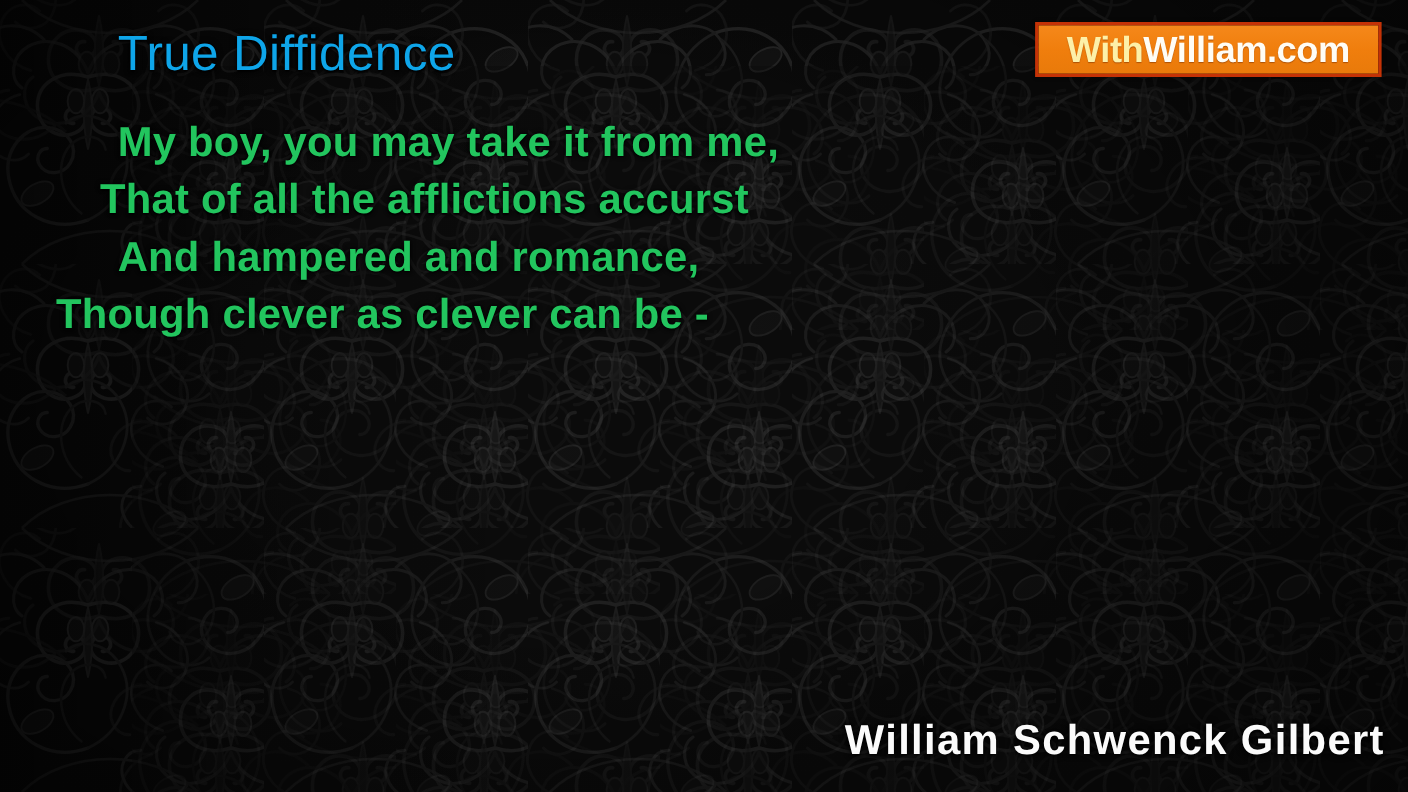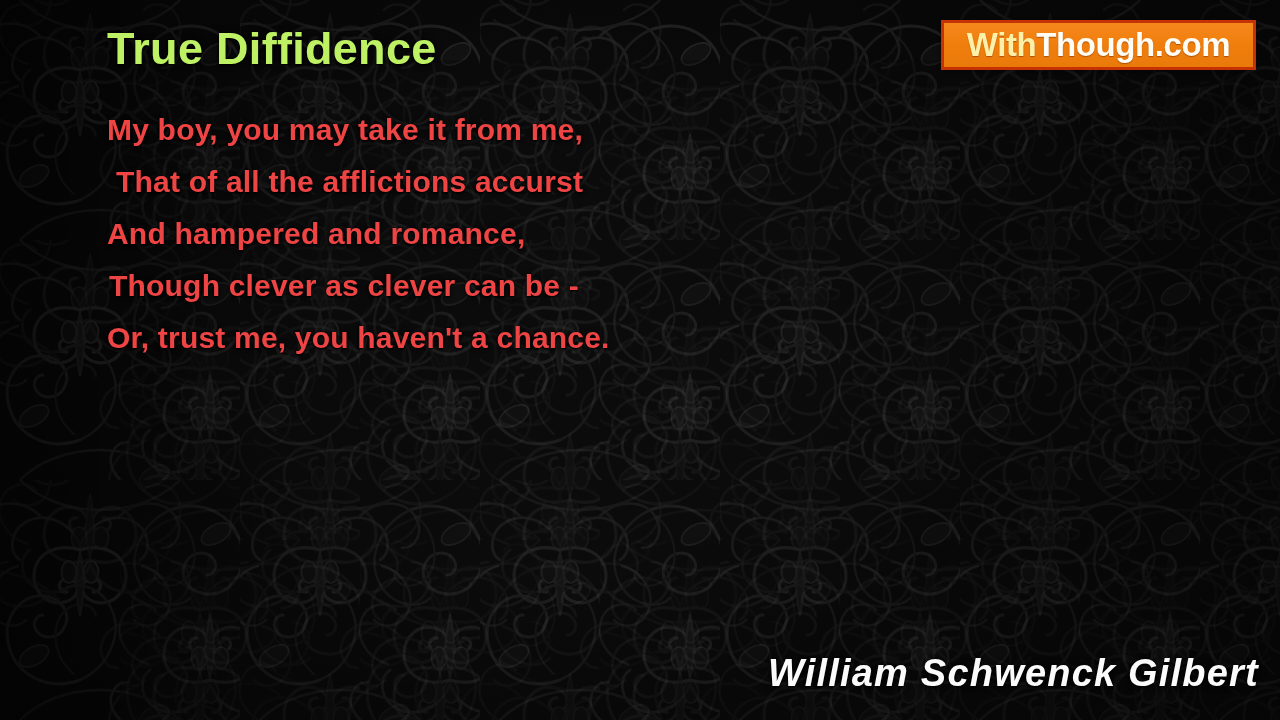--- a/index.html
+++ b/index.html
@@ -38,57 +38,56 @@
   .bg-leftdark {
     background: linear-gradient(90deg, rgba(0,0,0,0.55) 0%, rgba(0,0,0,0.18) 18%, rgba(0,0,0,0) 40%);
   }
 
   
   #title {
     position: absolute;
     left: 107px;
     top: 26px;
     font-size: 45px;
-    font-weight: bold;
-    color: #bef264;
+    font-weight: normal;
+    color: #0ea5e9;
     letter-spacing: 0.3px;
     line-height: 1.0;
     text-shadow: 0 1px 2px rgba(0,0,0,0.95), 0 0 6px rgba(0,0,0,0.8);
     white-space: nowrap;
   }
 
   
   #poem {
     position: absolute;
     left: 0;
     top: 104px;
     width: 760px;
   }
   .poem-line {
-    font-size: 30px;
+    font-size: 38px;
     font-weight: bold;
-    color: #ef4444;
+    color: #22c55e;
     line-height: 52px;
     height: 52px;
     letter-spacing: 0.2px;
     white-space: nowrap;
     text-shadow: 0 1px 2px rgba(0,0,0,0.95), 0 0 5px rgba(0,0,0,0.85);
   }
   .ind-0 { padding-left: 107px; }
-  .ind-1 { padding-left: 72px; margin-left: 44px; }
-  .ind-2 { padding-left: 109px; }
+  .ind-1 { padding-left: 91px; }
+  .ind-2 { padding-left: 51px; }
 
   
   #author {
     position: absolute;
     left: 768px;
     top: 652px;
     font-size: 38px;
     font-weight: bold;
-    font-style: italic;
     color: #fbfbfb;
     letter-spacing: 1.2px;
     white-space: nowrap;
     text-shadow: 0 1px 3px rgba(0,0,0,0.95), 0 0 7px rgba(0,0,0,0.85);
   }
 
   
   #logo {
     position: absolute;
     left: 941px;
@@ -173,26 +172,25 @@
       <rect x="0" y="0" width="1280" height="720" fill="url(#damask-tile)" transform="translate(120,60) scale(1.0)" opacity="0.35"></rect>
     </svg>
   </div>
 
   <div class="bg-layer bg-vignette"></div>
   <div class="bg-layer bg-leftdark"></div>
 
   <div id="title">True Diffidence</div>
 
   <div id="logo">
-    <span class="logo-text"><span class="logo-poem">With</span><span class="logo-hunter">Though.com</span></span>
+    <span class="logo-text"><span class="logo-poem">With</span><span class="logo-hunter">William.com</span></span>
   </div>
 
   <div id="poem">
     <div class="poem-line ind-0">My boy, you may take it from me,</div>
     <div class="poem-line ind-1">That of all the afflictions accurst</div>
     <div class="poem-line ind-0">And hampered and romance,</div>
     <div class="poem-line ind-2">Though clever as clever can be -</div>
-    <div class="poem-line ind-0">Or, trust me, you haven't a chance.</div>
   </div>
 
   <div id="author">William Schwenck Gilbert</div>
 
 </div>
 
 </body></html>

